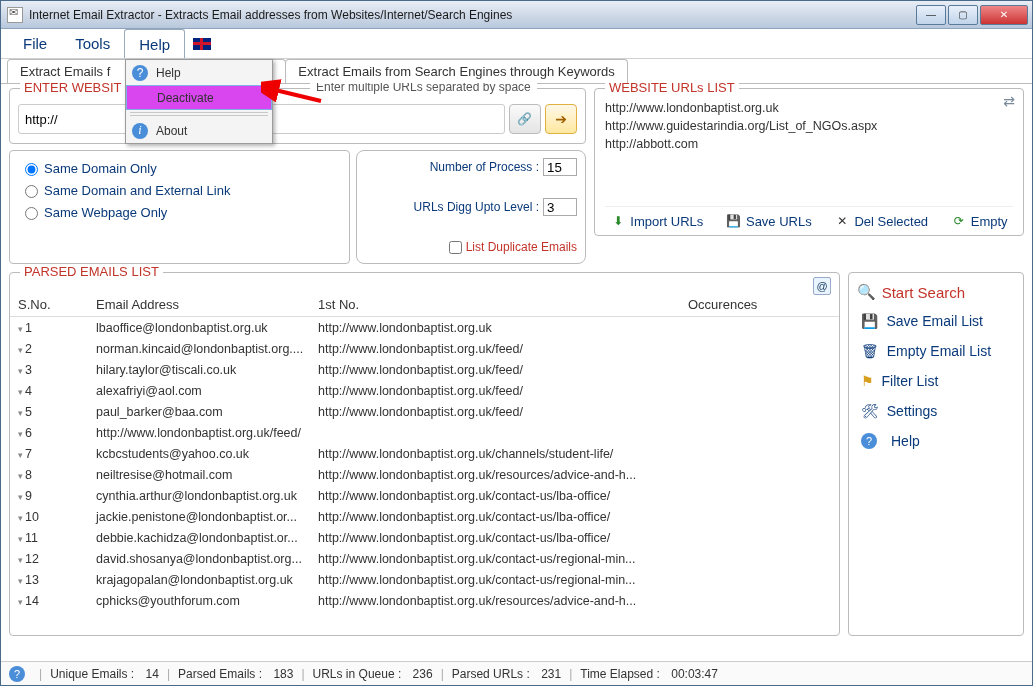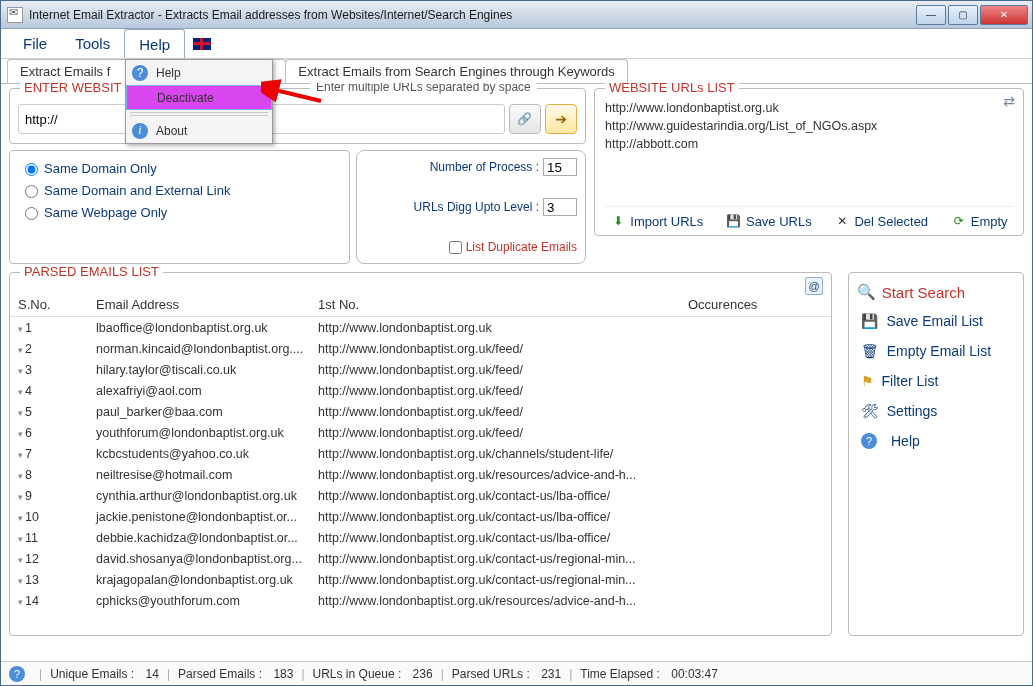--- a/index.html
+++ b/index.html
@@ -67,21 +67,21 @@
 
 .right-col { width: 430px; }
 .url-list-panel { border: 1px solid #bbb; border-radius: 4px; padding: 10px 10px 6px; height: 148px; display: flex; flex-direction: column; position: relative; }
 .url-list { flex: 1; font-size: 12.5px; color: #333; }
 .url-list div { padding: 2px 0; }
 .url-actions { display: flex; gap: 12px; padding-top: 6px; border-top: 1px solid #eee; justify-content: space-around; }
 .action { display: flex; align-items: center; gap: 4px; font-size: 13px; color: #0a3a7a; }
 .icon-sm { width: 16px; height: 16px; display: inline-flex; align-items: center; justify-content: center; font-size: 12px; }
 
 
-.parsed-section { margin: 6px 8px 2px; display: flex; gap: 16px; }
+.parsed-section { margin: 6px 8px 2px; display: flex; gap: 8px; }
 .parsed-left { flex: 1; border: 1px solid #bbb; border-radius: 4px; position: relative; padding-top: 6px; }
 .parsed-right { width: 176px; border: 1px solid #bbb; border-radius: 4px; padding: 10px 8px; display: flex; flex-direction: column; gap: 10px; }
 .side-btn { display: flex; align-items: center; gap: 8px; font-size: 14px; color: #0a3a7a; padding: 2px 4px; }
 .side-head { color: #c2342a; font-size: 15px; font-weight: 500; display: flex; align-items: center; gap: 6px; }
 .table-head { display: flex; padding: 4px 8px; font-size: 13px; color: #333; border-bottom: 1px solid #ddd; margin-top: 14px; }
 .col-sno { width: 78px; }
 .col-email { width: 222px; }
 .col-url { width: 370px; }
 .col-occ { flex: 1; }
 .table-body { height: 318px; overflow: hidden; }
@@ -265,21 +265,20 @@
             <div class="col-occ"></div>
           </div>
           <div class="trow">
             <div class="col-sno">5</div>
             <div class="col-email">paul_barker@baa.com</div>
             <div class="col-url">http://www.londonbaptist.org.uk/feed/</div>
             <div class="col-occ"></div>
           </div>
           <div class="trow">
             <div class="col-sno">6</div>
-            <div class="col-email">youthforum@londonbaptist.org.uk</div>
             <div class="col-url">http://www.londonbaptist.org.uk/feed/</div>
             <div class="col-occ"></div>
           </div>
           <div class="trow">
             <div class="col-sno">7</div>
             <div class="col-email">kcbcstudents@yahoo.co.uk</div>
             <div class="col-url">http://www.londonbaptist.org.uk/channels/student-life/</div>
             <div class="col-occ"></div>
           </div>
           <div class="trow">

